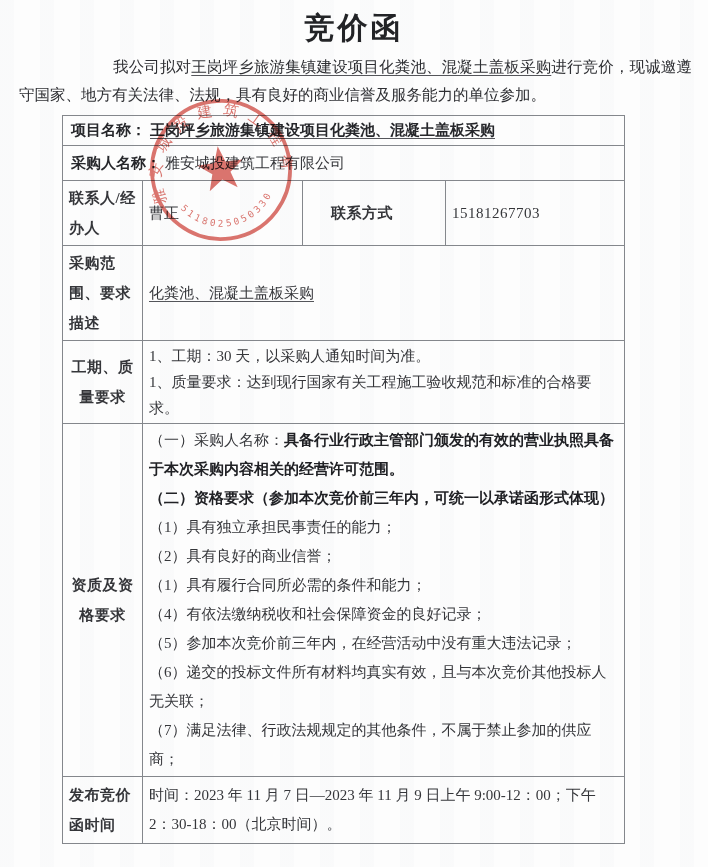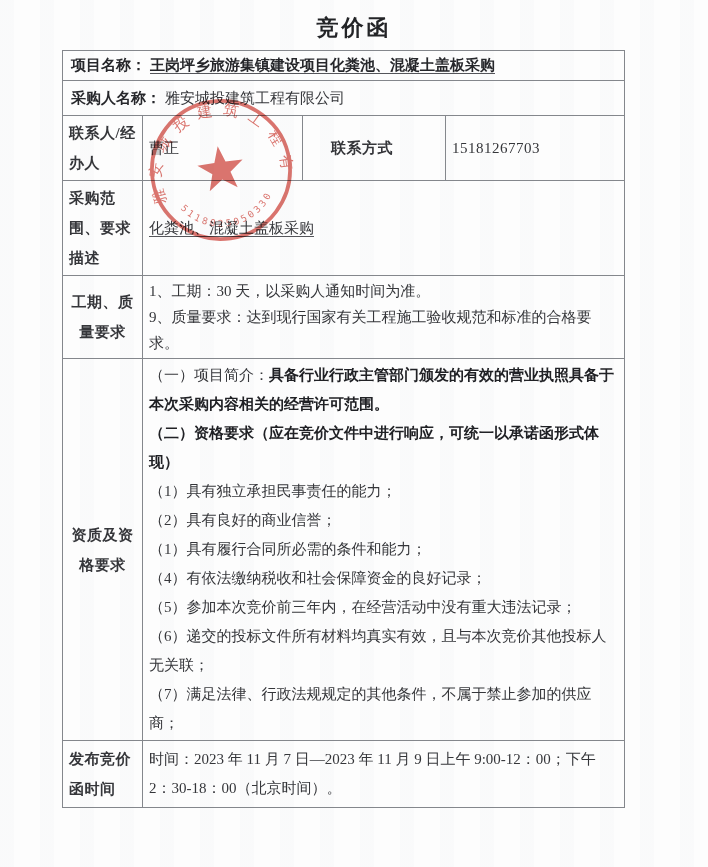--- a/index.html
+++ b/index.html
@@ -13,21 +13,21 @@
   .page{
     position:relative;width:708px;height:867px;
     background:
       repeating-linear-gradient(90deg, rgba(235,237,240,.18) 0 14px, rgba(255,255,255,0) 14px 40px),
       #fdfdfd;
   }
   .doc-title{
     margin:0;padding-top:12px;
     text-align:center;
     font-family:"Liberation Sans","DejaVu Sans",sans-serif;
-    font-size:22px;line-height:32px;
+    font-size:30px;line-height:32px;
     font-weight:700;letter-spacing:3px;
     color:#232427;
   }
   .intro{
     margin:9px 16px 0 19px;
     font-size:15.5px;line-height:28px;
     text-indent:94px;
     color:#2e2f33;
     text-align:justify;
   }
@@ -85,20 +85,21 @@
     pointer-events:none;
   }
 </style>
 </head>
 <body>
 
 <div class="page">
 
   <h1 class="doc-title">竞价函</h1>
 
+  <p class="intro"><span>我公司拟对</span><span class="u">王岗坪乡旅游集镇建设项目化粪池、混凝土盖板采购</span><span>进行竞价，现诚邀遵守国家、地方有关法律、法规，具有良好的商业信誉及服务能力的单位参加。</span></p>
 
   <table class="bid">
     <colgroup>
         <col style="width:80px">
         <col style="width:160px">
         <col style="width:143px">
         <col style="width:179px">
       </colgroup>
 
     <tbody>
@@ -120,29 +121,29 @@
 
     <tr class="r5">
       <td class="lbl">采购范围、要求描述</td>
       <td colspan="3" class="val-top"><span class="u">化粪池、混凝土盖板采购</span></td>
     </tr>
 
     <tr class="r6">
       <td class="lbl ctr">工期、质量要求</td>
       <td colspan="3" class="dur">
         <div>1、工期：30 天，以采购人通知时间为准。</div>
-        <div>9、质量要求：达到现行国家有关工程施工验收规范和标准的合格要求。</div>
+        <div>1、质量要求：达到现行国家有关工程施工验收规范和标准的合格要求。</div>
       </td>
     </tr>
 
     <tr class="r7">
       <td class="lbl ctr">资质及资格要求</td>
       <td colspan="3" class="qual">
-        <div><span>（一）项目简介：</span><span class="qual-bold">具备行业行政主管部门颁发的有效的营业执照具备于本次采购内容相关的经营许可范围。</span></div>
-        <div class="qual-bold">（二）资格要求（应在竞价文件中进行响应，可统一以承诺函形式体现）</div>
+        <div><span>（一）采购人名称：</span><span class="qual-bold">具备行业行政主管部门颁发的有效的营业执照具备于本次采购内容相关的经营许可范围。</span></div>
+        <div class="qual-bold">（二）资格要求（参加本次竞价前三年内，可统一以承诺函形式体现）</div>
         <div>（1）具有独立承担民事责任的能力；</div>
         <div>（2）具有良好的商业信誉；</div>
         <div>（1）具有履行合同所必需的条件和能力；</div>
         <div>（4）有依法缴纳税收和社会保障资金的良好记录；</div>
         <div>（5）参加本次竞价前三年内，在经营活动中没有重大违法记录；</div>
         <div>（6）递交的投标文件所有材料均真实有效，且与本次竞价其他投标人无关联；</div>
         <div>（7）满足法律、行政法规规定的其他条件，不属于禁止参加的供应商；</div>
       </td>
     </tr>
 

